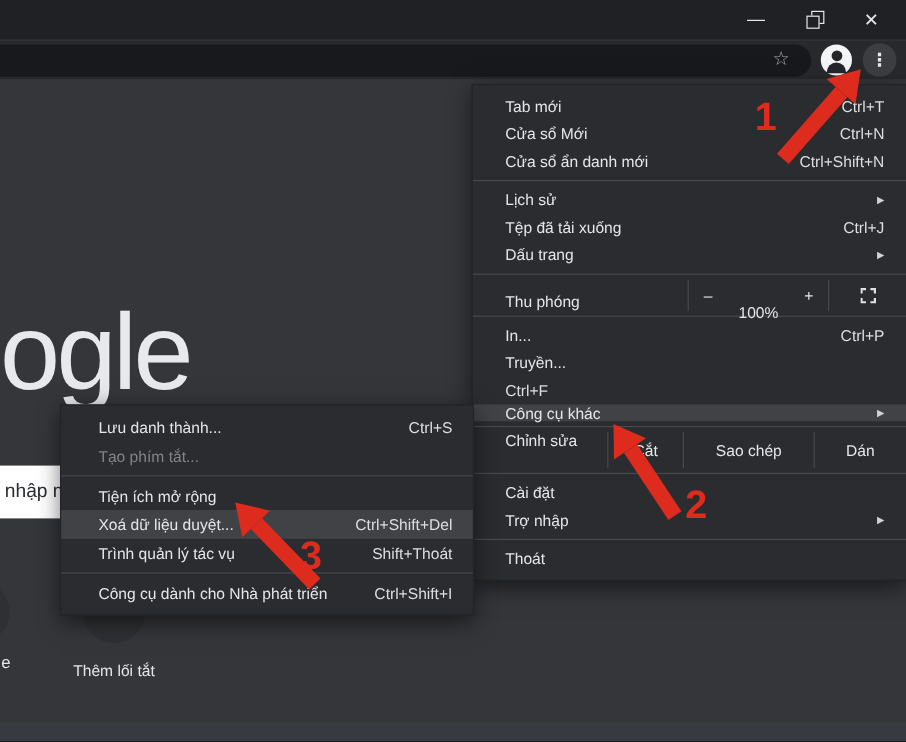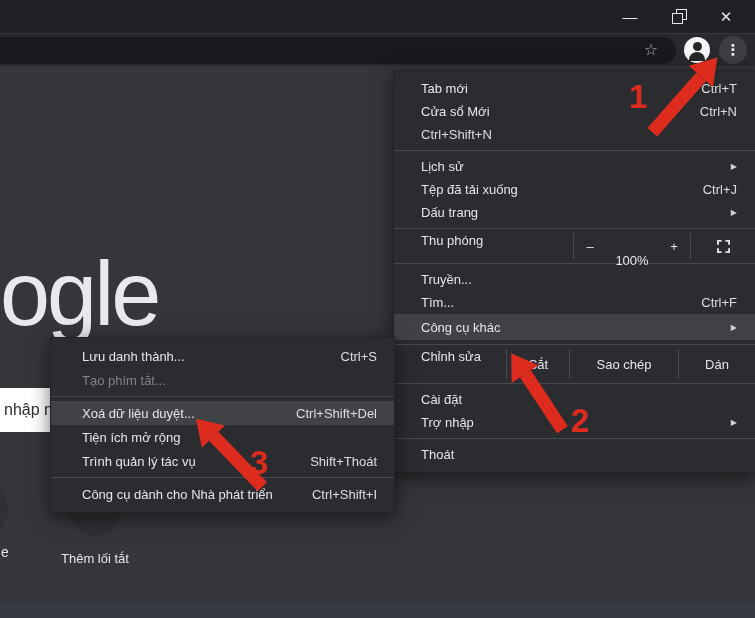--- a/index.html
+++ b/index.html
@@ -59,21 +59,21 @@
   .mi{height:23px;display:flex;align-items:center;padding:0 18px 0 27px;}
   #sub-menu .mi{height:24px;padding:0 17px 0 31px;}
   .mi .lbl{flex:1;white-space:nowrap;}
   .mi .sc{white-space:nowrap;color:#dcdee1;}
   .mi .arr{color:#cfd1d4;font-size:8px;margin-left:8px;}
   .mi.hl{background:#414245;}
   .mi.disabled .lbl{color:#808387;}
   .msep{border-top:1px solid #48494c;margin:4px 0;}
   .vsep{width:1px;background:#48494c;align-self:stretch;}
 
-  .row-zoom{height:26px;display:flex;align-items:flex-start;}
+  .row-zoom{height:26px;display:flex;align-items:flex-end;}
   .row-zoom .lbl{flex:1;padding-left:27px;}
   .zctl{width:116px;display:flex;align-items:center;align-self:stretch;}
   .zctl .zc{flex:1;text-align:center;}
   .zctl .zval{width:52px;text-align:center;margin-top:28px;}
   .fs-cell{width:64px;display:flex;align-items:center;justify-content:center;align-self:stretch;}
 
   .row-edit{height:30px;display:flex;align-items:flex-start;}
   .row-edit .lbl{flex:1;padding-left:27px;}
   .row-edit .cell{display:flex;align-items:center;justify-content:center;align-self:stretch;}
   .cell.cut{width:62px;}
@@ -137,20 +137,21 @@
   <div class="menu" id="main-menu">
     <div class="mi">
       <span class="lbl">Tab mới</span>
       <span class="sc">Ctrl+T</span>
     </div>
     <div class="mi">
       <span class="lbl">Cửa sổ Mới</span>
       <span class="sc">Ctrl+N</span>
     </div>
     <div class="mi">
+      <span class="lbl">Cửa sổ ẩn danh mới</span>
       <span class="sc">Ctrl+Shift+N</span>
     </div>
     <div class="msep"></div>
     <div class="mi">
       <span class="lbl">Lịch sử</span>
       <span class="arr">▶</span>
     </div>
     <div class="mi">
       <span class="lbl">Tệp đã tải xuống</span>
       <span class="sc">Ctrl+J</span>
@@ -170,27 +171,30 @@
       </span>
       <span class="vsep"></span>
       <span class="fs-cell">
         <svg width="13" height="13" viewBox="0 0 14 14">
           <path d="M1 5V1h4 M9 1h4v4 M13 9v4H9 M5 13H1V9" fill="none" stroke="#dfe1e5" stroke-width="2"></path>
         </svg>
       </span>
     </div>
     <div class="msep"></div>
     <div class="mi">
+      <span class="lbl">In...</span>
+      <span class="sc">Ctrl+P</span>
+    </div>
+    <div class="mi">
       <span class="lbl">Truyền...</span>
     </div>
     <div class="mi">
-      <span class="lbl">Tìm...</span>
       <span class="sc">Ctrl+F</span>
     </div>
-    <div class="mi hl" style="height:26px;">
+    <div class="mi hl" style="height:14px;">
       <span class="lbl">Công cụ khác</span>
       <span class="arr">▶</span>
     </div>
     <div class="msep"></div>
     <div class="row-edit">
       <span class="lbl">Chỉnh sửa</span>
       <span class="vsep"></span>
       <span class="cell cut">Cắt</span>
       <span class="vsep"></span>
       <span class="cell copy">Sao chép</span>
@@ -213,28 +217,28 @@
 
   <div class="menu" id="sub-menu">
     <div class="mi">
       <span class="lbl">Lưu danh thành...</span>
       <span class="sc">Ctrl+S</span>
     </div>
     <div class="mi disabled">
       <span class="lbl">Tạo phím tắt...</span>
     </div>
     <div class="msep"></div>
+    <div class="mi">
+      <span class="lbl">Tiện ích mở rộng</span>
+    </div>
     <div class="mi hl">
       <span class="lbl">Xoá dữ liệu duyệt...</span>
       <span class="sc">Ctrl+Shift+Del</span>
     </div>
     <div class="mi">
-      <span class="lbl">Tiện ích mở rộng</span>
-    </div>
-    <div class="mi">
       <span class="lbl">Trình quản lý tác vụ</span>
       <span class="sc">Shift+Thoát</span>
     </div>
     <div class="msep"></div>
     <div class="mi">
       <span class="lbl">Công cụ dành cho Nhà phát triển</span>
       <span class="sc">Ctrl+Shift+I</span>
     </div>
   </div>
 

